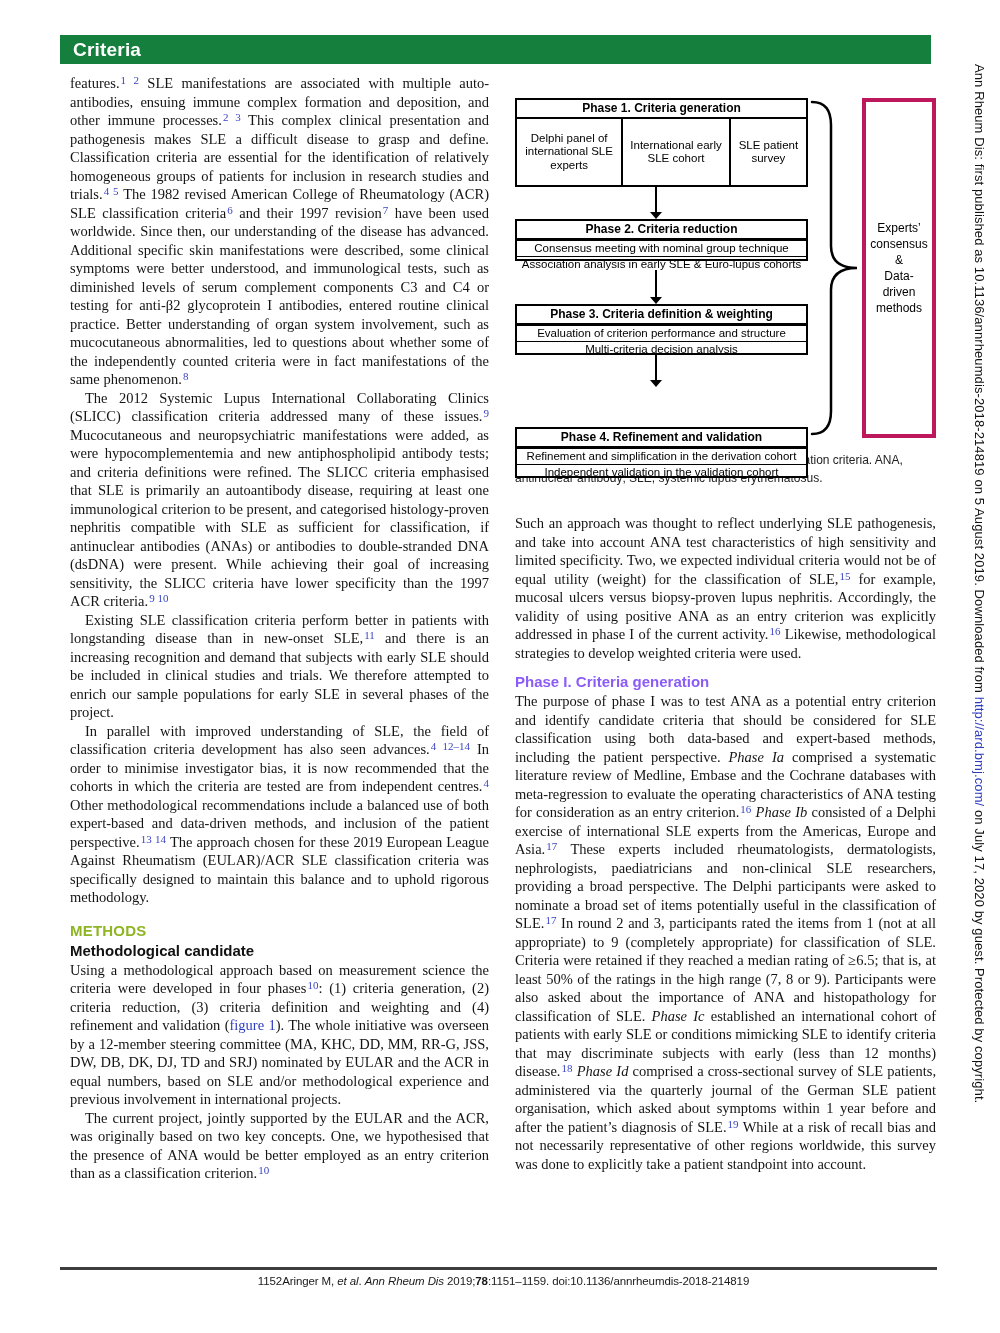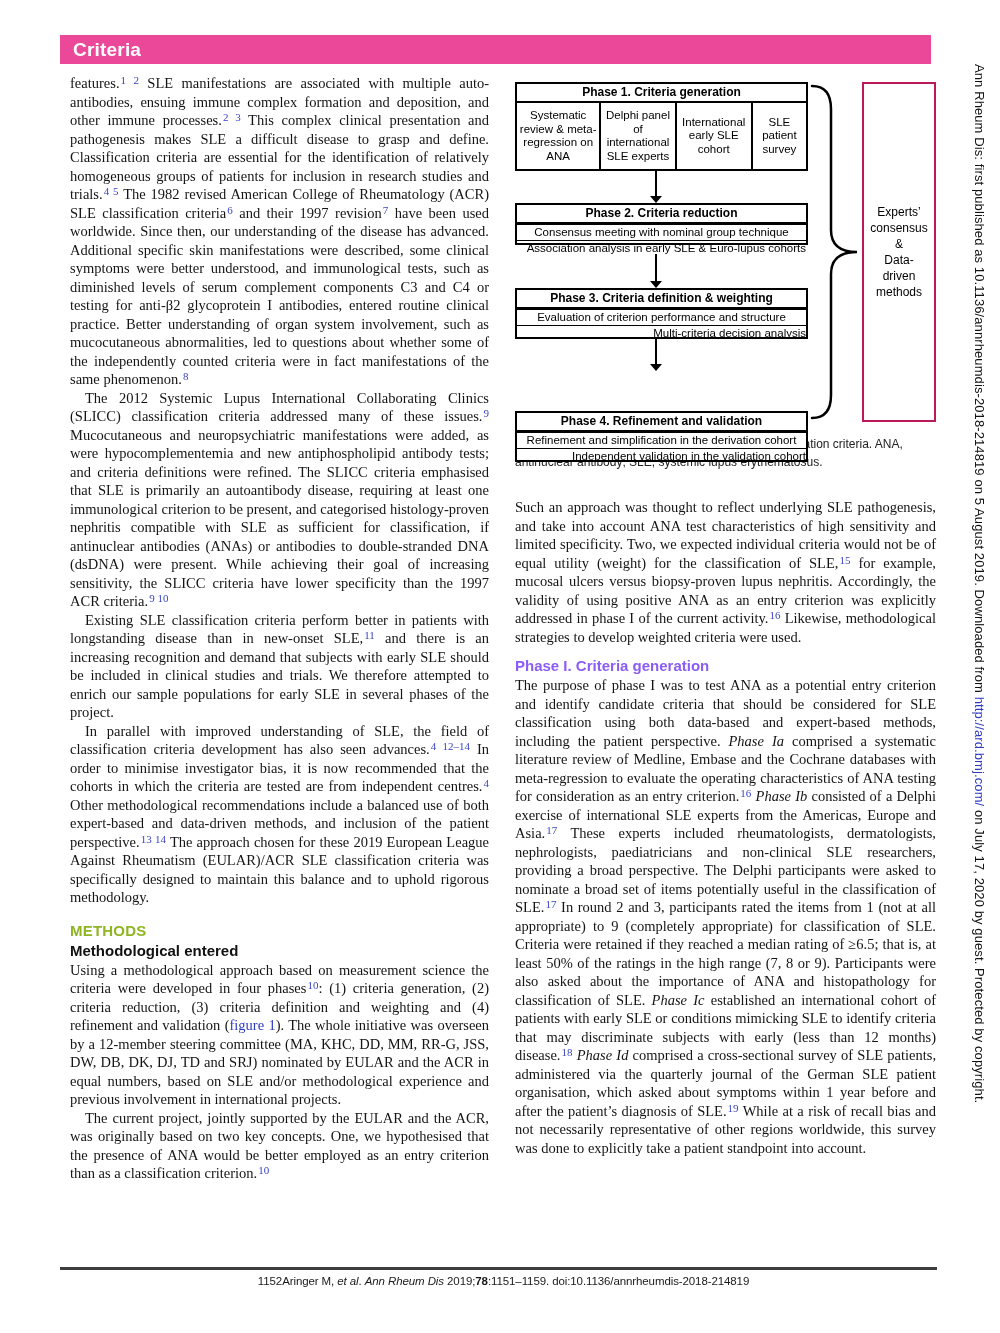--- a/index.html
+++ b/index.html
@@ -4,27 +4,27 @@
 <style>
   * { margin:0; padding:0; box-sizing:border-box; }
   body { background:#ffffff; }
   .page {
     position:relative; width:1000px; height:1333px; background:#ffffff;
     font-family:"Liberation Serif", serif; overflow:hidden;
   }
   
   .topic-bar {
     position:absolute; left:60px; top:35px; width:871px; height:29px;
-    background:#ec4899; color:#ffffff;
+    background:#15803d; color:#ffffff;
     font-family:"Liberation Sans", sans-serif; font-weight:bold; font-size:19px;
     line-height:29px; padding-left:13px; letter-spacing:0.2px;
   }
   
   .col-left  { position:absolute; left:70px;  top:74px; width:419px; }
-  .col-right { position:absolute; left:515px; top:74px; width:421px; }
+  .col-right { position:absolute; left:515px; top:90px; width:421px; }
   .bt {
     font-size:14.5px; line-height:18.5px; text-align:justify; color:#141414;
   }
   .ind { text-indent:15px; }
   sup {
     color:#3a45c4; font-size:11px; line-height:0; letter-spacing:0;
     vertical-align:4px; margin-left:1px;
   }
   .link { color:#2e3bbf; }
   .i { font-style:italic; }
@@ -53,33 +53,33 @@
   .phase-cols { display:flex; height:66px; }
   .pcell {
     font-size:11.5px; line-height:13.5px; text-align:center;
     display:flex; align-items:center; justify-content:center;
     padding:1px 2px; border-right:2px solid #000;
   }
   .pcell:last-child { border-right:none; }
   .prow {
     font-size:11.5px; line-height:15px; text-align:center; border-top:0;
   }
-  .prow + .prow { border-top:1.5px solid #000;text-align:right; }
+  .prow + .prow { border-top:1.5px solid #000; }
   .prow:first-of-type { border-top:0; }
   .phase .rows .prow { border-top:1.5px solid #000; }
   .flow-arrow { position:absolute; left:140px; width:0; border-left:2px solid #000; }
   .flow-arrow::after {
     content:""; position:absolute; bottom:-6px; left:-7px;
     border-left:6px solid transparent; border-right:6px solid transparent;
     border-top:7px solid #000;
   }
   .brace-wrap { position:absolute; left:293px; top:8px; width:54px; height:340px; }
   .experts-box {
     position:absolute; left:347px; top:8px; width:74px; height:340px;
-    border:2px solid #be185d; display:flex; align-items:center; justify-content:center;
+    border:4px solid #be185d; display:flex; align-items:center; justify-content:center;
     text-align:center; font-size:12px; line-height:16px; white-space:pre-line;
   }
   .fig-caption {
     font-family:"Liberation Sans", sans-serif; font-size:12px; line-height:17.5px;
     color:#222222; margin-top:12px; text-align:left;
   }
   .cap-label { color:#8fb622; font-weight:bold; margin-right:9px; }
   .rp-first { margin-top:27px; }
   
   .side-rot {
@@ -104,33 +104,32 @@
   <div class="topic-bar">
     <span>Criteria</span>
   </div>
 
   <div class="col-left">
     <p class="bt"><span>features.</span><sup>1 2</sup><span> SLE manifestations are associated with multiple auto-antibodies, ensuing immune complex formation and deposition, and other immune processes.</span><sup>2 3</sup><span> This complex clinical presentation and pathogenesis makes SLE a difficult disease to grasp and define. Classification criteria are essential for the identification of relatively homogeneous groups of patients for inclusion in research studies and trials.</span><sup>4 5</sup><span> The 1982 revised American College of Rheumatology (ACR) SLE classification criteria</span><sup>6</sup><span> and their 1997 revision</span><sup>7</sup><span> have been used worldwide. Since then, our understanding of the disease has advanced. Additional specific skin manifestations were described, some clinical symptoms were better understood, and immunological tests, such as diminished levels of serum complement components C3 and C4 or testing for anti-β2 glycoprotein I antibodies, entered routine clinical practice. Better understanding of organ system involvement, such as mucocutaneous abnormalities, led to questions about whether some of the independently counted criteria were in fact manifestations of the same phenomenon.</span><sup>8</sup></p>
     <p class="bt ind"><span>The 2012 Systemic Lupus International Collaborating Clinics (SLICC) classification criteria addressed many of these issues.</span><sup>9</sup><span> Mucocutaneous and neuropsychiatric manifestations were added, as were hypocomplementemia and new antiphospholipid antibody tests; and criteria definitions were refined. The SLICC criteria emphasised that SLE is primarily an autoantibody disease, requiring at least one immunological criterion to be present, and categorised histology-proven nephritis compatible with SLE as sufficient for classification, if antinuclear antibodies (ANAs) or antibodies to double-stranded DNA (dsDNA) were present. While achieving their goal of increasing sensitivity, the SLICC criteria have lower specificity than the 1997 ACR criteria.</span><sup>9 10</sup></p>
     <p class="bt ind"><span>Existing SLE classification criteria perform better in patients with longstanding disease than in new-onset SLE,</span><sup>11</sup><span> and there is an increasing recognition and demand that subjects with early SLE should be included in clinical studies and trials. We therefore attempted to enrich our sample populations for early SLE in several phases of the project.</span></p>
     <p class="bt ind"><span>In parallel with improved understanding of SLE, the field of classification criteria development has also seen advances.</span><sup>4 12–14</sup><span> In order to minimise investigator bias, it is now recommended that the cohorts in which the criteria are tested are from independent centres.</span><sup>4</sup><span> Other methodological recommendations include a balanced use of both expert-based and data-driven methods, and inclusion of the patient perspective.</span><sup>13 14</sup><span> The approach chosen for these 2019 European League Against Rheumatism (EULAR)/ACR SLE classification criteria was specifically designed to maintain this balance and to uphold rigorous methodology.</span></p>
     <h2 class="h-green">METHODS</h2>
-    <h3 class="h-sub">Methodological entered</h3>
+    <h3 class="h-sub">Methodological candidate</h3>
     <p class="bt"><span>Using a methodological approach based on measurement science the criteria were developed in four phases</span><sup>10</sup><span>: (1) criteria generation, (2) criteria reduction, (3) criteria definition and weighting and (4) refinement and validation (</span><span class="link">figure 1</span><span>). The whole initiative was overseen by a 12-member steering committee (MA, KHC, DD, MM, RR-G, JSS, DW, DB, DK, DJ, TD and SRJ) nominated by EULAR and the ACR in equal numbers, based on SLE and/or methodological experience and previous involvement in international projects.</span></p>
     <p class="bt ind"><span>The current project, jointly supported by the EULAR and the ACR, was originally based on two key concepts. One, we hypothesised that the presence of ANA would be better employed as an entry criterion than as a classification criterion.</span><sup>10</sup></p>
   </div>
 
   <div class="col-right">
 
     <div class="figure">
 
       <div class="phase" style="top:8px; height:89px;">
         <div class="phase-title">Phase 1. Criteria generation</div>
         <div class="phase-cols">
-          <div class="pcell" style="flex:86;">Systematic review &amp; meta-regression on ANA</div>
           <div class="pcell" style="flex:76;">Delphi panel of international SLE experts</div>
           <div class="pcell" style="flex:77;">International early SLE cohort</div>
           <div class="pcell" style="flex:54;">SLE patient survey</div>
         </div>
       </div>
 
       <div class="flow-arrow" style="top:97px; height:26px;"></div>
 
       <div class="phase" style="top:129px; height:42px;">
         <div class="phase-title">Phase 2. Criteria reduction</div>

